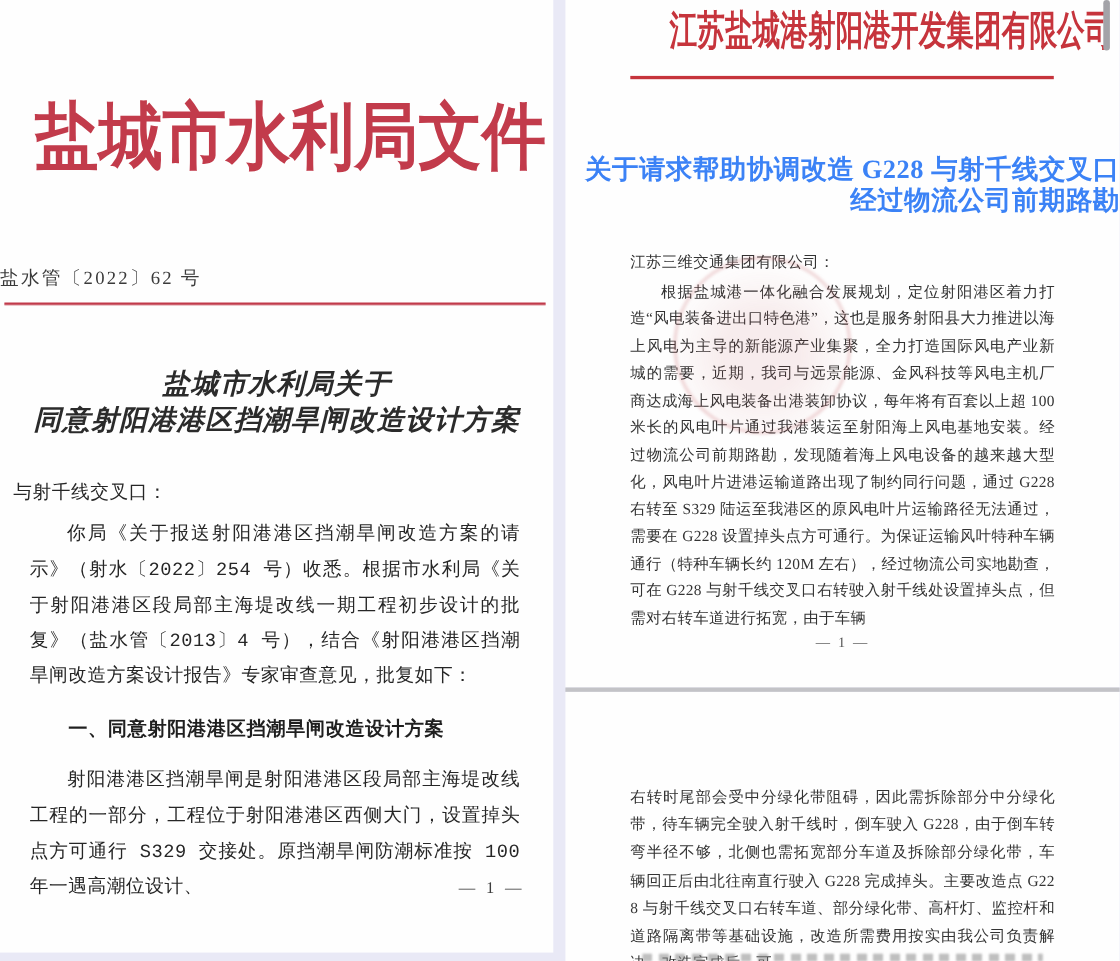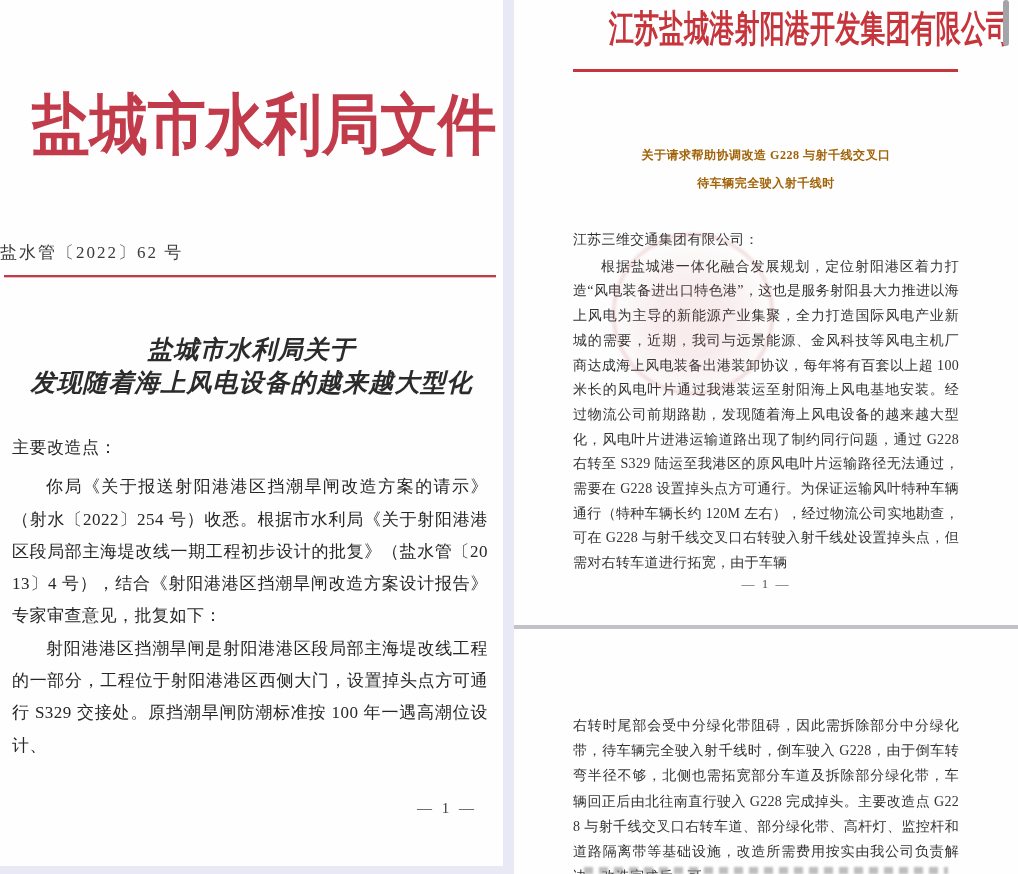--- a/index.html
+++ b/index.html
@@ -37,21 +37,21 @@
   .lp-title {
     position: absolute; top: 333px; left: 0; right: 0;
     text-align: center; font-size: 25px; font-weight: bold;
     color: #2b2b2b; line-height: 33px; letter-spacing: 1px; font-style: italic;
   }
   .lp-body {
     position: absolute; top: 432px; left: 12px; right: 15px;
     font-size: 17px; line-height: 32.3px; letter-spacing: 0.5px;
     color: #262626; text-align: justify; word-break: break-all;
   }
-  .lp-body p { margin: 0; }
+  .lp-body p { margin: 15px; font-family: Liberation Mono, monospace; }
   .indent { text-indent: 2em; }
   .lp-para1 { margin-top: 7px !important; }
   .lp-heading {
     font-family: "Liberation Sans", "DejaVu Sans", sans-serif;
     font-weight: bold; font-size: 17.5px; color: #1f1f1f;
   }
   .lp-pagenum {
     position: absolute; top: 800px; right: 26px;
     font-size: 15px; color: #3d3d3d; letter-spacing: 3px;
   }
@@ -74,22 +74,22 @@
     transform: scaleX(0.68); transform-origin: center;
     font-size: 37px; font-weight: bold; line-height: 1.25;
     color: #c6343c;
   }
   .rp-redline {
     position: absolute; top: 69px; left: 59px; width: 385px;
     height: 3px; background: #c6343c;
   }
   .rp-title {
     position: absolute; top: 141px; left: 0; right: 0;
-    text-align: center; font-size: 12px; font-weight: bold;
-    color: #a16207; line-height: 28px; letter-spacing: 0.5px;
+    text-align: right; font-size: 24px; font-weight: bold;
+    color: #3b82f6; line-height: 28px; letter-spacing: 0.5px;
   }
   .rp-body {
     position: absolute; top: 228px; left: 59px; width: 386px;
     font-size: 14px; line-height: 24.7px; letter-spacing: 0.3px;
     color: #333; text-align: justify; word-break: break-all;
   }
   .rp-body p { margin: 0; }
   .rp-para1 { margin-top: 2px !important; }
   .rp-pagenum {
     position: absolute; top: 576px; left: 0; right: 0;
@@ -130,40 +130,41 @@
 <div class="stage">
 
   <div class="page page-left">
     <div class="lp-header">
       <span class="squeeze">盐城市水利局文件</span>
     </div>
     <div class="lp-docnum">盐水管〔2022〕62 号</div>
     <div class="lp-redline"></div>
     <div class="lp-title">
       <div>盐城市水利局关于</div>
-      <div>发现随着海上风电设备的越来越大型化</div>
+      <div>同意射阳港港区挡潮旱闸改造设计方案</div>
     </div>
     <div class="lp-body">
-      <div class="lp-salutation">主要改造点：</div>
+      <div class="lp-salutation">与射千线交叉口：</div>
       <p class="lp-para1 indent">你局《关于报送射阳港港区挡潮旱闸改造方案的请示》（射水〔2022〕254 号）收悉。根据市水利局《关于射阳港港区段局部主海堤改线一期工程初步设计的批复》（盐水管〔2013〕4 号），结合《射阳港港区挡潮旱闸改造方案设计报告》专家审查意见，批复如下：</p>
+      <p class="lp-heading indent">一、同意射阳港港区挡潮旱闸改造设计方案</p>
       <p class="indent">射阳港港区挡潮旱闸是射阳港港区段局部主海堤改线工程的一部分，工程位于射阳港港区西侧大门，设置掉头点方可通行 S329 交接处。原挡潮旱闸防潮标准按 100 年一遇高潮位设计、</p>
     </div>
     <div class="lp-pagenum">— 1 —</div>
   </div>
 
   <div class="right-col">
 
     <div class="page page-right1">
       <div class="rp-header">
         <span class="squeeze2">江苏盐城港射阳港开发集团有限公司</span>
       </div>
       <div class="rp-redline"></div>
       <div class="rp-title">
         <div>关于请求帮助协调改造 G228 与射千线交叉口</div>
-        <div>待车辆完全驶入射千线时</div>
+        <div>经过物流公司前期路勘</div>
       </div>
       <div class="rp-body">
         <div class="rp-salutation">江苏三维交通集团有限公司：</div>
         <p class="rp-para1 indent">根据盐城港一体化融合发展规划，定位射阳港区着力打造“风电装备进出口特色港”，这也是服务射阳县大力推进以海上风电为主导的新能源产业集聚，全力打造国际风电产业新城的需要，近期，我司与远景能源、金风科技等风电主机厂商达成海上风电装备出港装卸协议，每年将有百套以上超 100 米长的风电叶片通过我港装运至射阳海上风电基地安装。经过物流公司前期路勘，发现随着海上风电设备的越来越大型化，风电叶片进港运输道路出现了制约同行问题，通过 G228 右转至 S329 陆运至我港区的原风电叶片运输路径无法通过，需要在 G228 设置掉头点方可通行。为保证运输风叶特种车辆通行（特种车辆长约 120M 左右），经过物流公司实地勘查，可在 G228 与射千线交叉口右转驶入射千线处设置掉头点，但需对右转车道进行拓宽，由于车辆</p>
       </div>
       <div class="rp-pagenum">— 1 —</div>
       <div class="seal"></div>
     </div>
 
     <div class="page-divider"></div>

